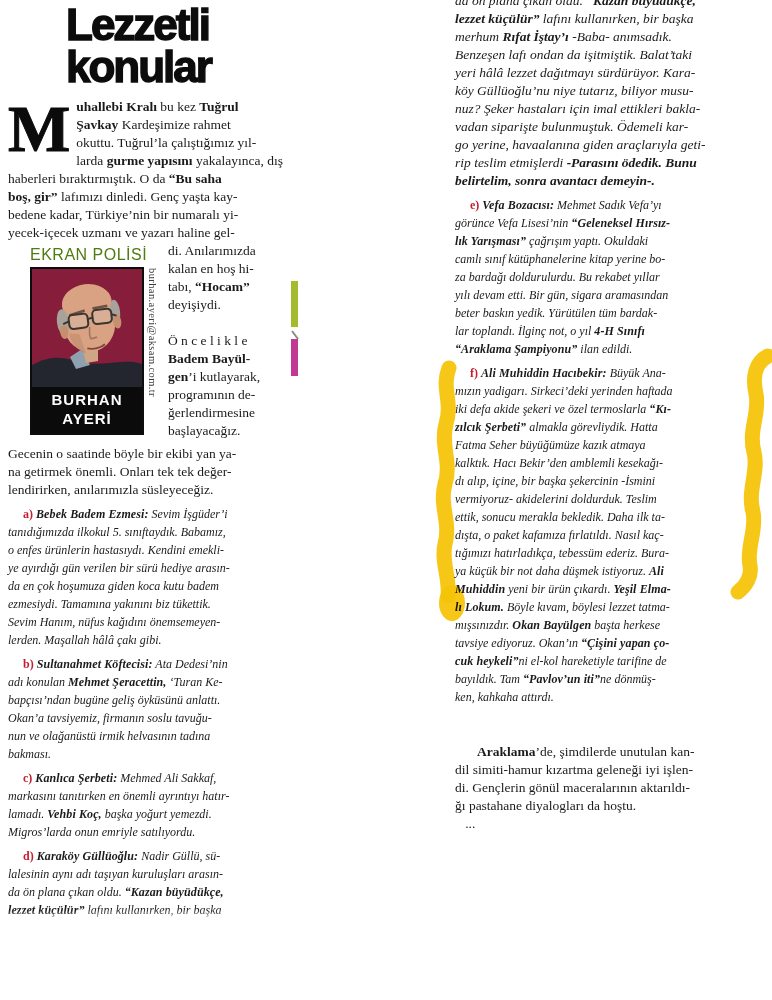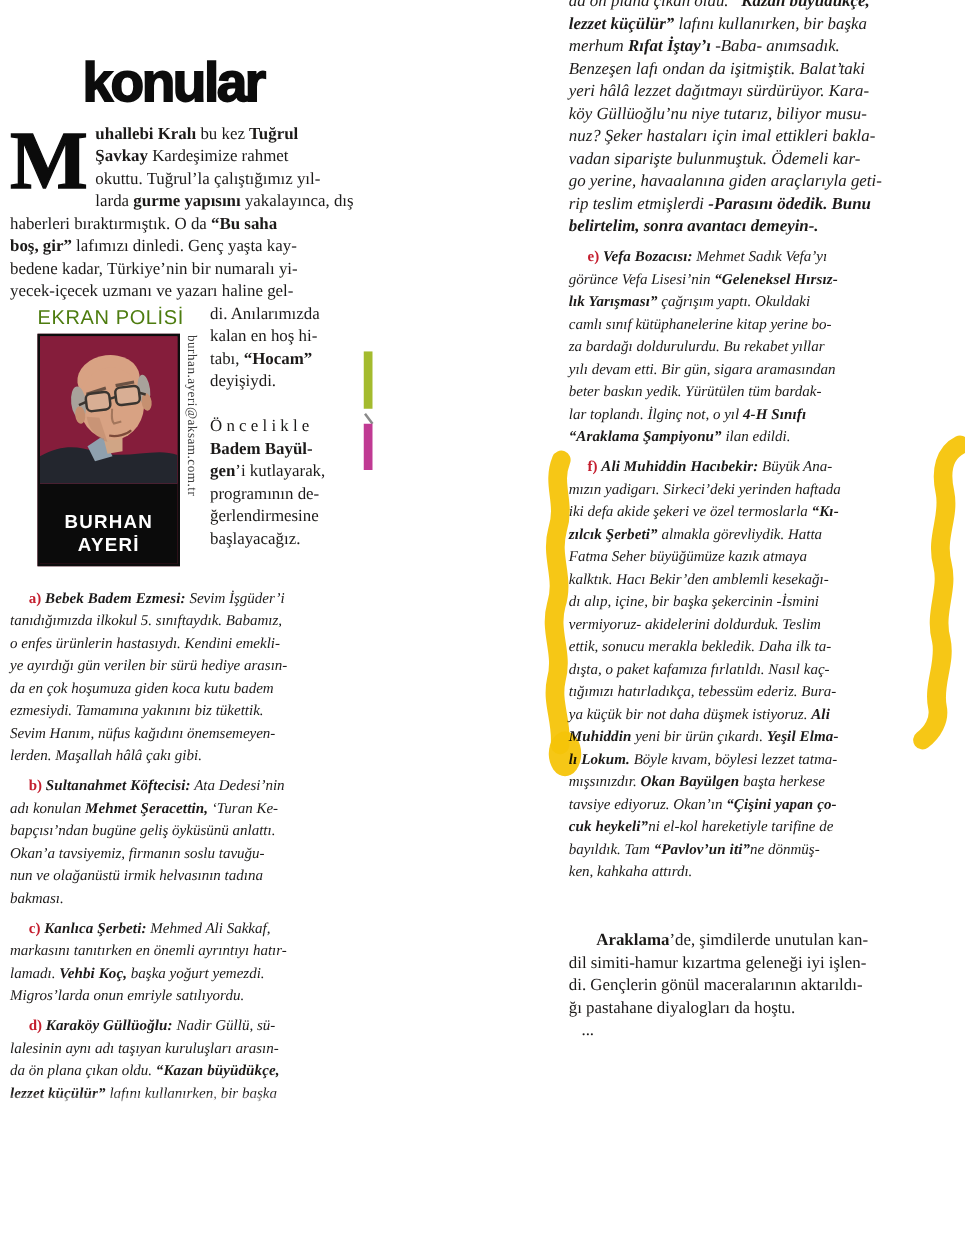--- a/index.html
+++ b/index.html
@@ -18,21 +18,21 @@
            font-size:66px;line-height:54px;padding:4px 6px 0 0;color:#0b0b0b;
            -webkit-text-stroke:1px #0b0b0b;}
   .intro2{font-size:13.5px;line-height:18px;}
   .photo-unit{float:left;width:130px;margin:4px 8px 10px 22px;position:relative;}
   .kicker{font-family:"Liberation Sans",sans-serif;font-weight:normal;font-size:16px;
           letter-spacing:0.5px;color:#4d7c0f;margin:0 0 3px 0;white-space:nowrap;}
   .photo-frame{width:110px;border:2px solid #0d0d0d;background:#8e2040;}
   .portrait{display:block;width:110px;height:118px;}
   .namebox{background:#0b0b0b;color:#ffffff;font-family:"Liberation Sans",sans-serif;
            font-weight:bold;font-size:15px;line-height:19px;letter-spacing:1px;
-           text-align:center;padding:21px 0 5px 0;white-space:pre-line;}
+           text-align:center;padding:3px 0 5px 0;white-space:pre-line;}
   .email-strip{position:absolute;left:118px;top:22px;height:160px;width:13px;
                writing-mode:vertical-rl;font-family:"Liberation Serif",serif;
                font-size:10.5px;letter-spacing:0.4px;color:#3c3c3c;white-space:nowrap;}
   .beside{overflow:hidden;white-space:normal;}
   .clear{clear:both;}
   .para{margin:0 0 5px 0;}
   .item{margin:6px 0 5px 0;font-style:italic;text-indent:15px;font-size:12px;line-height:18px;}
   .item .m{font-style:normal;font-weight:bold;color:#c41e2e;}
   .item b, .bodytext b{letter-spacing:0.1px;}
   .clipped{-webkit-mask-image:linear-gradient(#000 88%,rgba(0,0,0,0.25));
@@ -47,21 +47,21 @@
   
   .strip{position:absolute;left:289px;top:281px;width:11px;height:95px;}
   .overlay{position:absolute;inset:0;pointer-events:none;mix-blend-mode:multiply;}
 </style>
 </head>
 <body>
 
 <div class="page">
 
   <div class="col-left">
-    <div class="headline"><br><span>konular</span></div>
+    <div class="headline"><span>Lezzetli</span><br><span>konular</span></div>
 
     <div class="intro">
       <span class="dropcap">M</span><span><b>uhallebi Kralı</b> bu kez <b>Tuğrul</b><br><b>Şavkay</b> Kardeşimize rahmet<br>okuttu. Tuğrul’la çalıştığımız yıl-<br>larda <b>gurme yapısını</b> yakalayınca, dış<br>haberleri bıraktırmıştık. O da <b>“Bu saha</b><br><b>boş, gir”</b> lafımızı dinledi. Genç yaşta kay-<br>bedene kadar, Türkiye’nin bir numaralı yi-<br>yecek-içecek uzmanı ve yazarı haline gel-</span>
     </div>
 
     <div class="intro2">
       <div class="photo-unit">
         <div class="kicker">EKRAN POLİSİ</div>
         <div class="photo-frame">
           <svg class="portrait" viewBox="0 0 110 118" xmlns="http://www.w3.org/2000/svg">
@@ -96,20 +96,21 @@
           </svg>
           <div class="namebox">BURHAN
 AYERİ</div>
         </div>
         <div class="email-strip">burhan.ayeri@aksam.com.tr</div>
       </div>
       <div class="beside">di. Anılarımızda<br>kalan en hoş hi-<br>tabı, <b>“Hocam”</b><br>deyişiydi.<br><br>Ö n c e l i k l e<br><b>Badem Bayül-</b><br><b>gen</b>’i kutlayarak,<br>programının de-<br>ğerlendirmesine<br>başlayacağız.</div>
       <div class="clear"></div>
     </div>
 
+    <div class="bodytext para">Gecenin o saatinde böyle bir ekibi yan ya-<br>na getirmek önemli. Onları tek tek değer-<br>lendirirken, anılarımızla süsleyeceğiz.</div>
 
     <div class="item"><span class="m">a)</span> <span><b>Bebek Badem Ezmesi:</b> Sevim İşgüder’i<br>tanıdığımızda ilkokul 5. sınıftaydık. Babamız,<br>o enfes ürünlerin hastasıydı. Kendini emekli-<br>ye ayırdığı gün verilen bir sürü hediye arasın-<br>da en çok hoşumuza giden koca kutu badem<br>ezmesiydi. Tamamına yakınını biz tükettik.<br>Sevim Hanım, nüfus kağıdını önemsemeyen-<br>lerden. Maşallah hâlâ çakı gibi.</span></div>
     <div class="item"><span class="m">b)</span> <span><b>Sultanahmet Köftecisi:</b> Ata Dedesi’nin<br>adı konulan <b>Mehmet Şeracettin,</b> ‘Turan Ke-<br>bapçısı’ndan bugüne geliş öyküsünü anlattı.<br>Okan’a tavsiyemiz, firmanın soslu tavuğu-<br>nun ve olağanüstü irmik helvasının tadına<br>bakması.</span></div>
     <div class="item"><span class="m">c)</span> <span><b>Kanlıca Şerbeti:</b> Mehmed Ali Sakkaf,<br>markasını tanıtırken en önemli ayrıntıyı hatır-<br>lamadı. <b>Vehbi Koç,</b> başka yoğurt yemezdi.<br>Migros’larda onun emriyle satılıyordu.</span></div>
     <div class="item clipped"><span class="m">d)</span> <span><b>Karaköy Güllüoğlu:</b> Nadir Güllü, sü-<br>lalesinin aynı adı taşıyan kuruluşları arasın-<br>da ön plana çıkan oldu. <b>“Kazan büyüdükçe,</b><br><b>lezzet küçülür”</b> lafını kullanırken, bir başka</span></div>
   </div>
 
   <div class="col-right">
     <div class="item-cont">da ön plana çıkan oldu. <b>“Kazan büyüdükçe,</b><br><b>lezzet küçülür”</b> lafını kullanırken, bir başka<br>merhum <b>Rıfat İştay’ı</b> -Baba- anımsadık.<br>Benzeşen lafı ondan da işitmiştik. Balat’taki<br>yeri hâlâ lezzet dağıtmayı sürdürüyor. Kara-<br>köy Güllüoğlu’nu niye tutarız, biliyor musu-<br>nuz? Şeker hastaları için imal ettikleri bakla-<br>vadan siparişte bulunmuştuk. Ödemeli kar-<br>go yerine, havaalanına giden araçlarıyla geti-<br>rip teslim etmişlerdi <b>-Parasını ödedik. Bunu</b><br><b>belirtelim, sonra avantacı demeyin-.</b></div>
     <div class="item"><span class="m">e)</span> <span><b>Vefa Bozacısı:</b> Mehmet Sadık Vefa’yı<br>görünce Vefa Lisesi’nin <b>“Geleneksel Hırsız-</b><br><b>lık Yarışması”</b> çağrışım yaptı. Okuldaki<br>camlı sınıf kütüphanelerine kitap yerine bo-<br>za bardağı doldurulurdu. Bu rekabet yıllar<br>yılı devam etti. Bir gün, sigara aramasından<br>beter baskın yedik. Yürütülen tüm bardak-<br>lar toplandı. İlginç not, o yıl <b>4-H Sınıfı</b><br><b>“Araklama Şampiyonu”</b> ilan edildi.</span></div>

